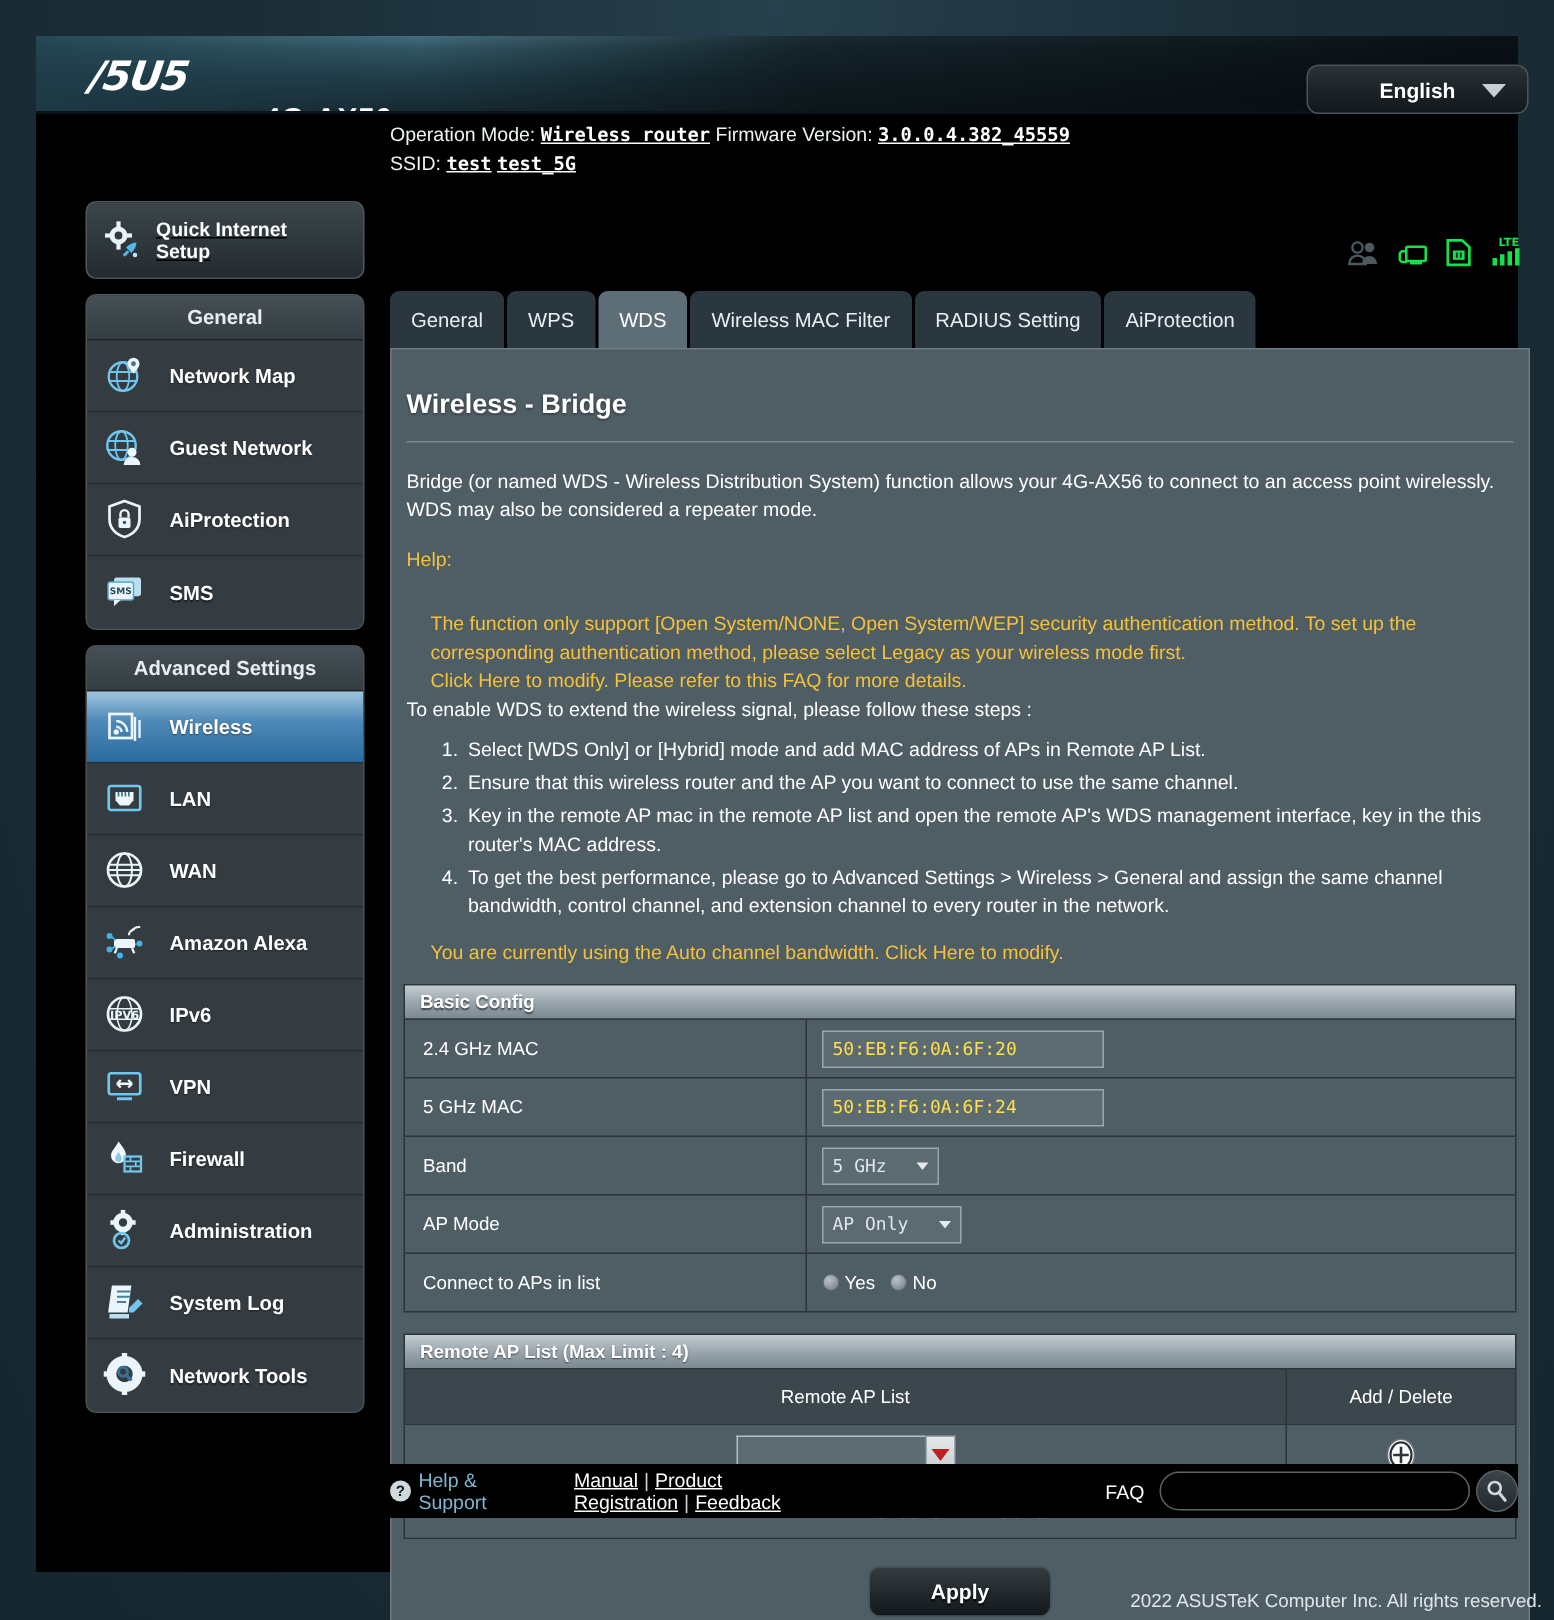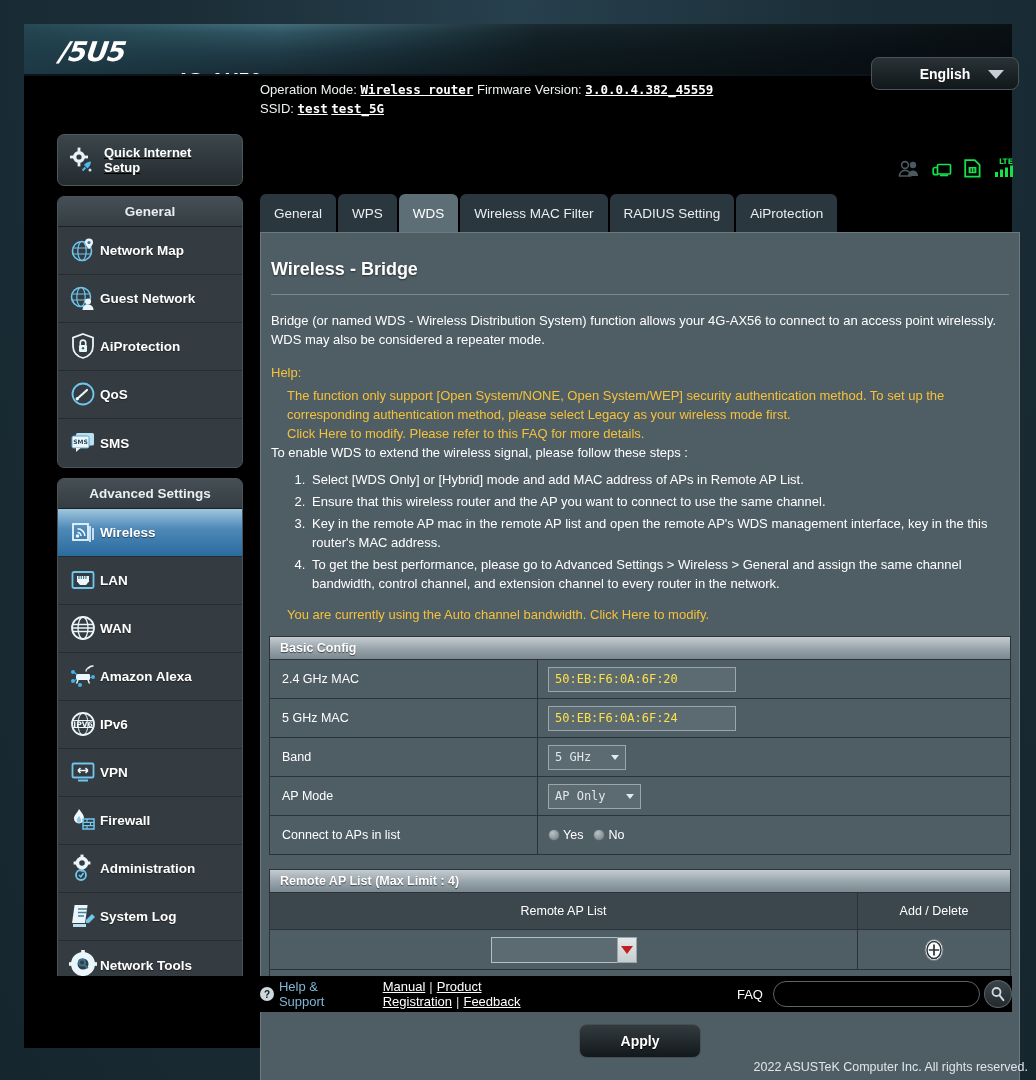--- a/index.html
+++ b/index.html
@@ -45,21 +45,21 @@
     color: #ffffff;
     transform: skewX(-8deg);
   }
   .model-name {
     position: absolute; left: 152px; top: 14px;
     font-size: 20px; font-weight: bold; color: #fff;
     letter-spacing: .3px;
   }
 
   #lang-select {
-    position: absolute; top: 33px; left: 847px;
+    position: absolute; top: 19px; left: 847px;
     width: 148px; height: 33px;
     background: linear-gradient(180deg, #2b3337 0%, #1d2428 50%, #11171a 100%);
     border: 1px solid #49555b;
     border-radius: 8px;
     display: flex; align-items: center; justify-content: center;
     color: #fff; font-size: 14px; font-weight: bold;
     cursor: pointer; z-index: 6;
   }
   #lang-caret {
     position: absolute; right: 14px; top: 12px;
@@ -148,21 +148,21 @@
   .menu-head {
     height: 30px;
     background: linear-gradient(180deg, #454f55 0%, #343d42 100%);
     color: #e9eef1; font-size: 13.5px; font-weight: bold;
     display: flex; align-items: center; justify-content: center;
     border-bottom: 1px solid #1c2326;
   }
   .menu-item {
     height: 48px;
     display: flex; align-items: center;
-    gap: 1px; padding-left: 11px;
+    gap: 14px; padding-left: 11px;
     border-bottom: 1px solid #252d31;
     color: #fff; font-size: 13.5px; font-weight: bold;
     cursor: pointer;
     background: #343c41;
   }
   .menu-item:last-child { border-bottom: none; }
   .menu-item.active {
     background: linear-gradient(180deg, #9fc6dd 0%, #4e89b8 42%, #2a6b9e 100%);
     color: #fff;
     text-shadow: 0 1px 1px rgba(0,0,0,.6);
@@ -188,21 +188,21 @@
   }
   .desc {
     margin: 16px 10px 0 10px;
     color: #ffffff; font-size: 13px; line-height: 19px;
   }
   .note-label {
     margin: 16px 10px 0 10px;
     color: #f5c13a; font-size: 13px;
   }
   .note-body {
-    margin: 6px 10px 0 26px;
+    margin: 26px 10px 0 26px;
     color: #f5c13a; font-size: 13px; line-height: 19px;
   }
   .note-body a, .inline-link {
     color: #f5c13a; cursor: pointer;
   }
   .steps-intro {
     margin: 2px 10px 0 10px;
     color: #fff; font-size: 13px;
   }
   ol.steps {
@@ -537,30 +537,20 @@
             <svg width="28" height="28" viewBox="0 0 28 28">
               <path d="M14 2l10 3.6v8.6c0 6-4.3 10.3-10 11.8C8.3 24.5 4 20.2 4 14.2V5.6z" fill="none" stroke="#eaf6fc" stroke-width="1.8"></path>
               <rect x="10" y="13" width="8" height="7" rx="1.2" fill="#eaf6fc"></rect>
               <path d="M11.3 13v-2.2a2.7 2.7 0 0 1 5.4 0V13" fill="none" stroke="#eaf6fc" stroke-width="1.6"></path>
               <circle cx="14" cy="16.3" r="1.2" fill="#3d5c6e"></circle>
             </svg>
           </span>
           <span class="mi-label">AiProtection</span>
         </div>
 
-        <div class="menu-item">
-          <span class="mi-icon">
-            <svg width="28" height="28" viewBox="0 0 28 28">
-              <circle cx="14" cy="14" r="10.5" fill="none" stroke="#6fc6ee" stroke-width="1.8"></circle>
-              <path d="M8 19l10-9" stroke="#eaf6fc" stroke-width="2.2" stroke-linecap="round"></path>
-              <circle cx="8.3" cy="18.8" r="1.7" fill="#eaf6fc"></circle>
-            </svg>
-          </span>
-          <span class="mi-label">QoS</span>
-        </div>
 
         <div class="menu-item">
           <span class="mi-icon">
             <svg width="28" height="28" viewBox="0 0 28 28">
               <rect x="7" y="5" width="18" height="12.5" rx="1.6" fill="#b9dff1"></rect>
               <rect x="3" y="8" width="17" height="12" rx="1.6" fill="#eaf6fc" stroke="#5aa6c9" stroke-width="1"></rect>
               <path d="M7 20v4l4.5-4z" fill="#eaf6fc"></path>
               <text x="11.5" y="16.2" font-family="DejaVu Sans, sans-serif" font-size="6" font-weight="bold" fill="#2b4a5c" text-anchor="middle">SMS</text>
             </svg>
           </span>

